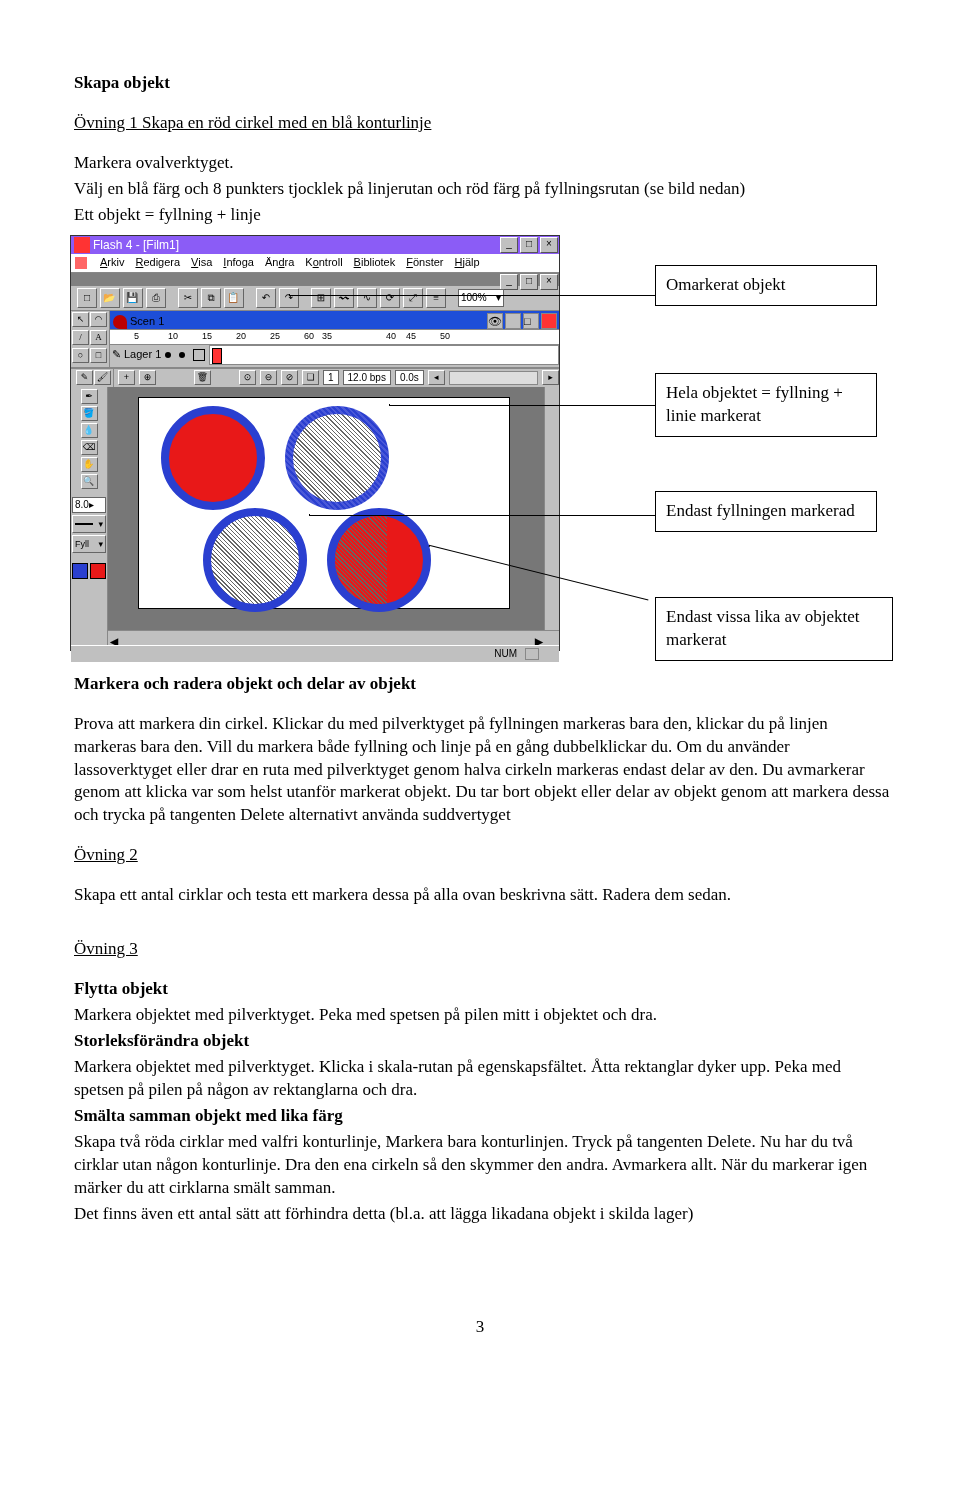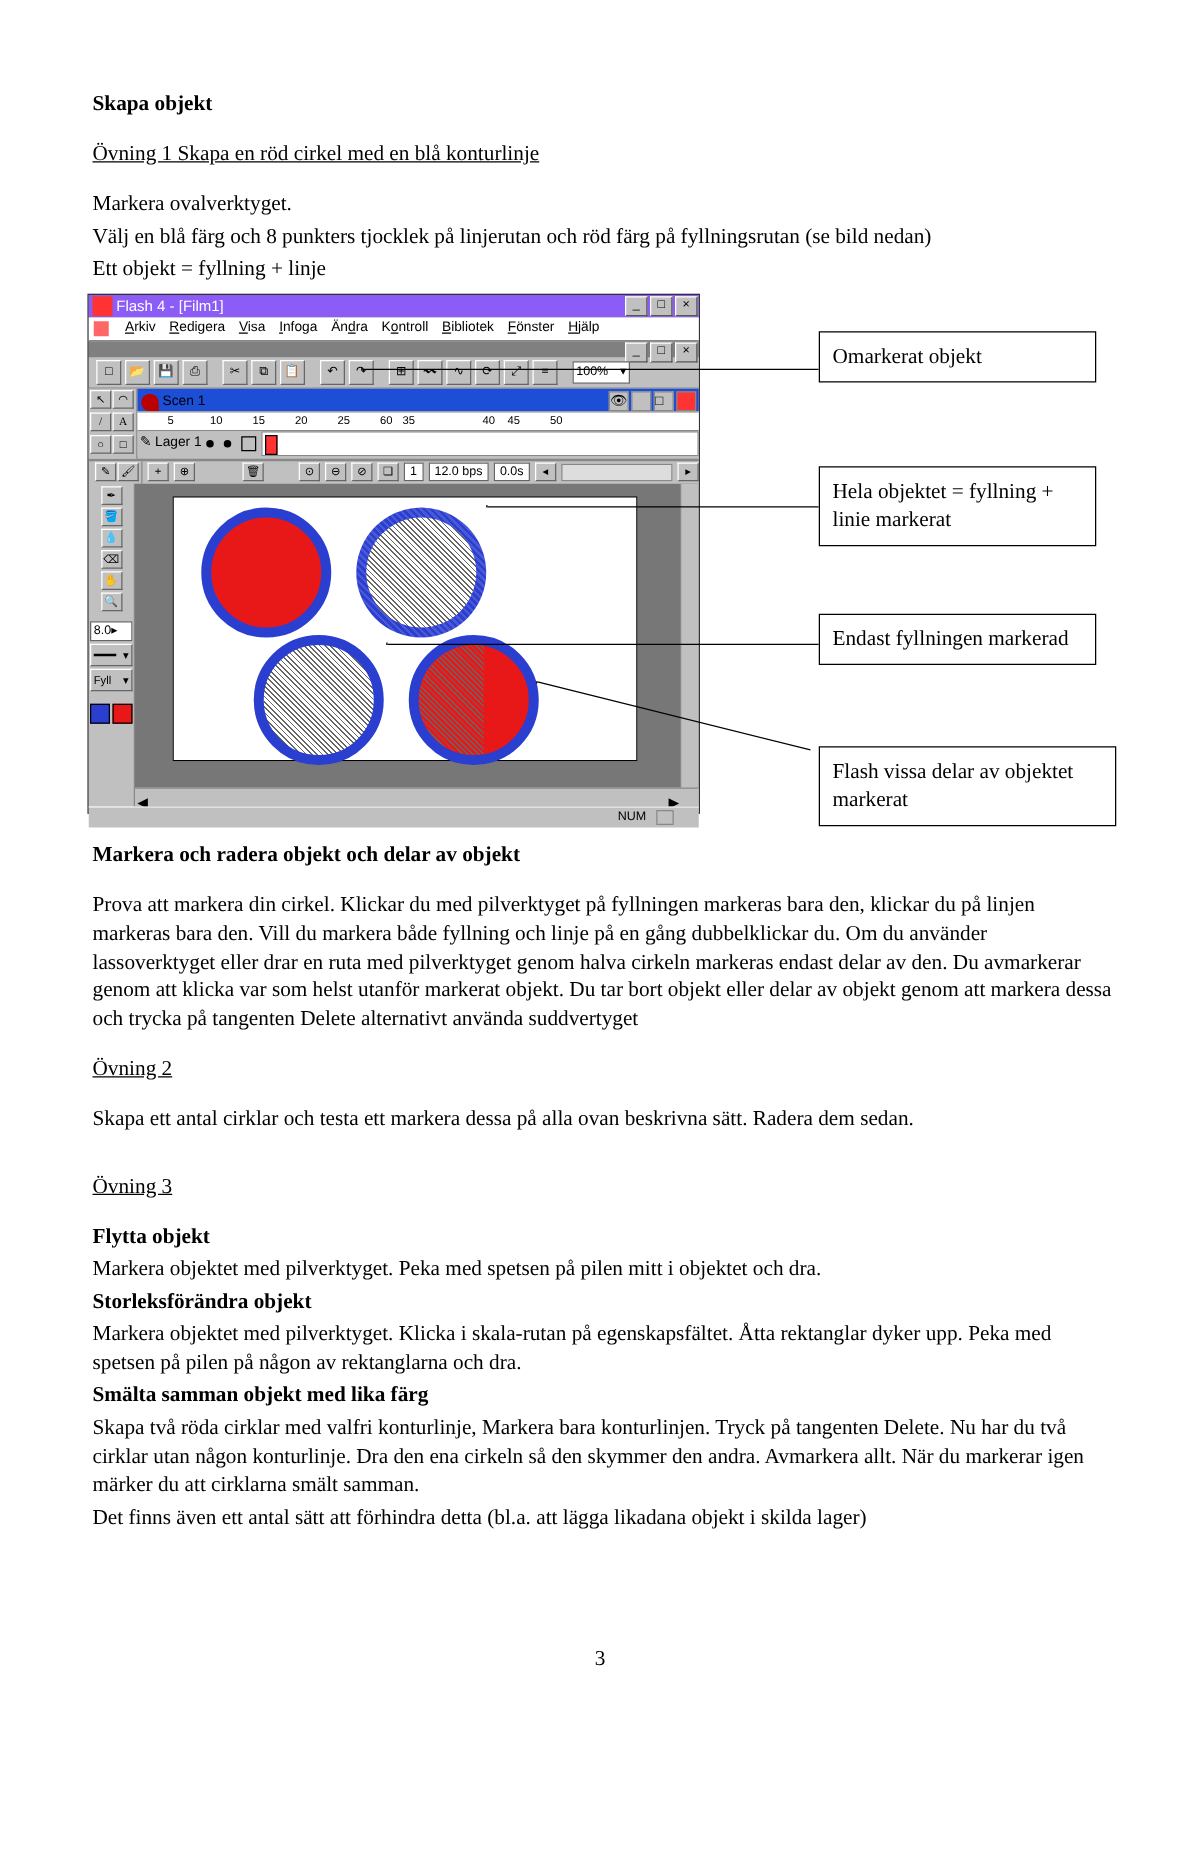--- a/index.html
+++ b/index.html
@@ -238,21 +238,21 @@
     <div class="callout" style="left:585px;top:30px">
       <span>Omarkerat objekt</span>
     </div>
     <div class="callout" style="left:585px;top:138px">
       <span>Hela objektet = fyllning +</span><br><span>linie markerat</span>
     </div>
     <div class="callout" style="left:585px;top:256px">
       <span>Endast fyllningen markerad</span>
     </div>
     <div class="callout" style="left:585px;top:362px;width:216px">
-      <span>Flash vissa delar av objektet</span><br><span>markerat</span>
+      <span>Endast vissa lika av objektet</span><br><span>markerat</span>
     </div>
   </div>
 
   <div class="gap"></div>
   <p class="bold">Markera och radera objekt och delar av objekt</p>
   <div class="gap"></div>
   <p>Prova att markera din cirkel. Klickar du med pilverktyget på fyllningen markeras bara den, klickar du på linjen markeras bara den. Vill du markera både fyllning och linje på en gång dubbelklickar du. Om du använder lassoverktyget eller drar en ruta med pilverktyget genom halva cirkeln markeras endast delar av den. Du avmarkerar genom att klicka var som helst utanför markerat objekt. Du tar bort objekt eller delar av objekt genom att markera dessa och trycka på tangenten Delete alternativt använda suddvertyget</p>
   <div class="gap"></div>
   <p><span style="text-decoration:underline">Övning 2</span></p>
   <div class="gap"></div>

